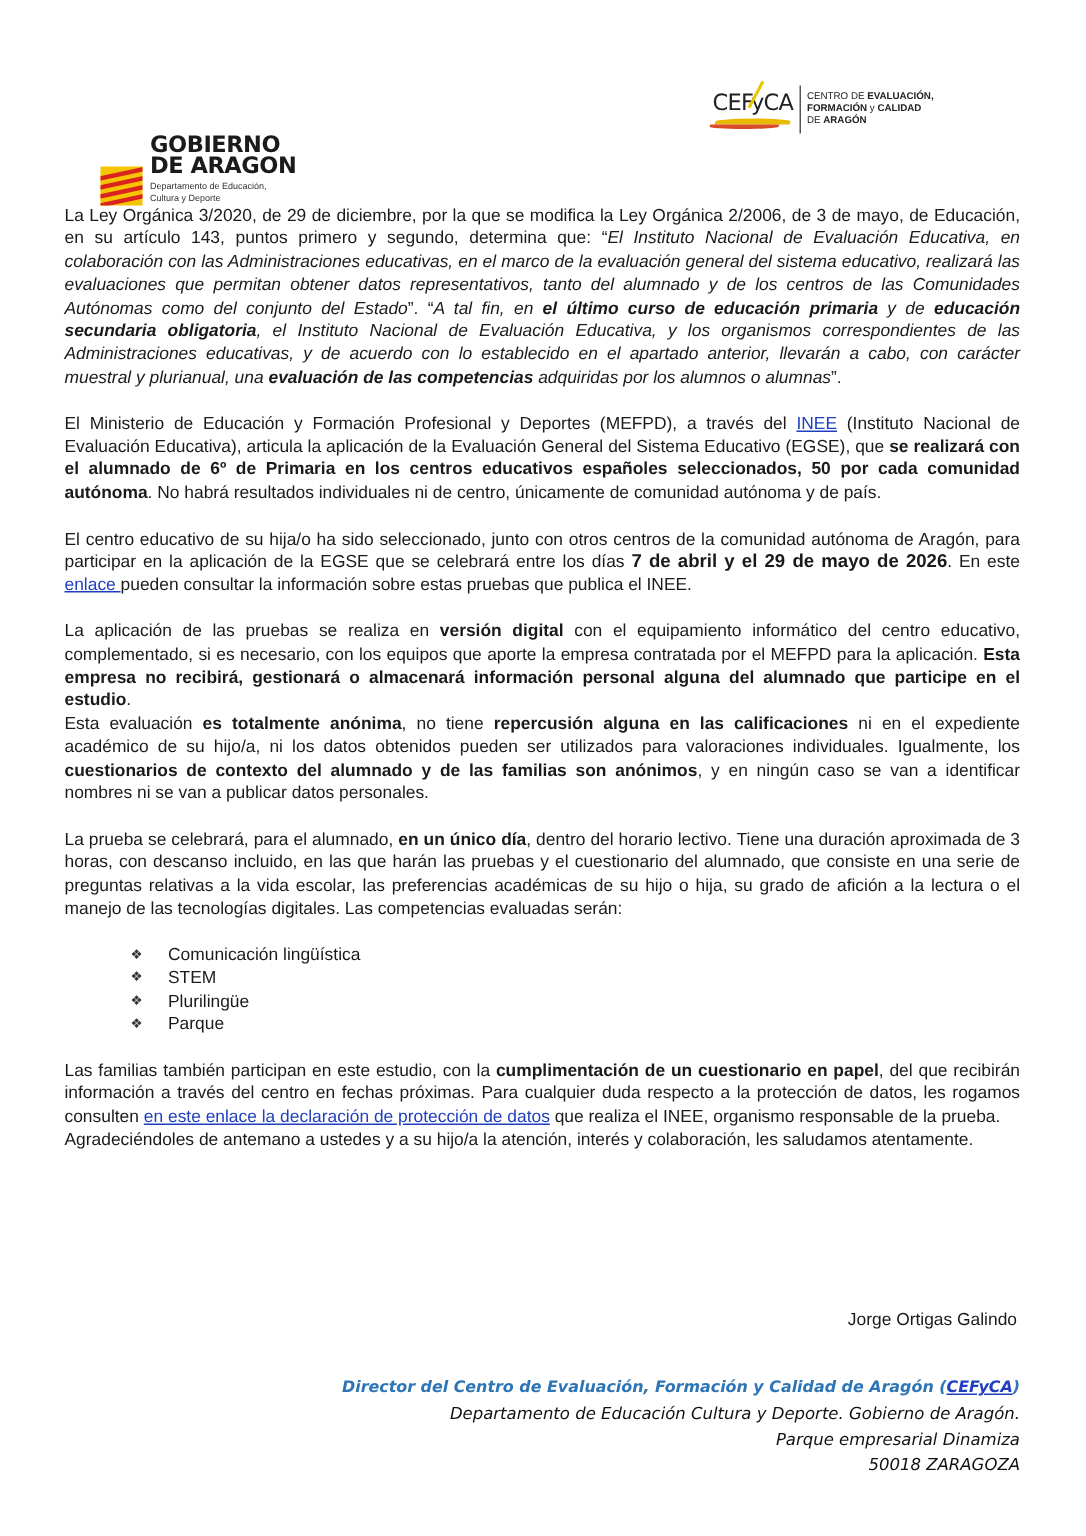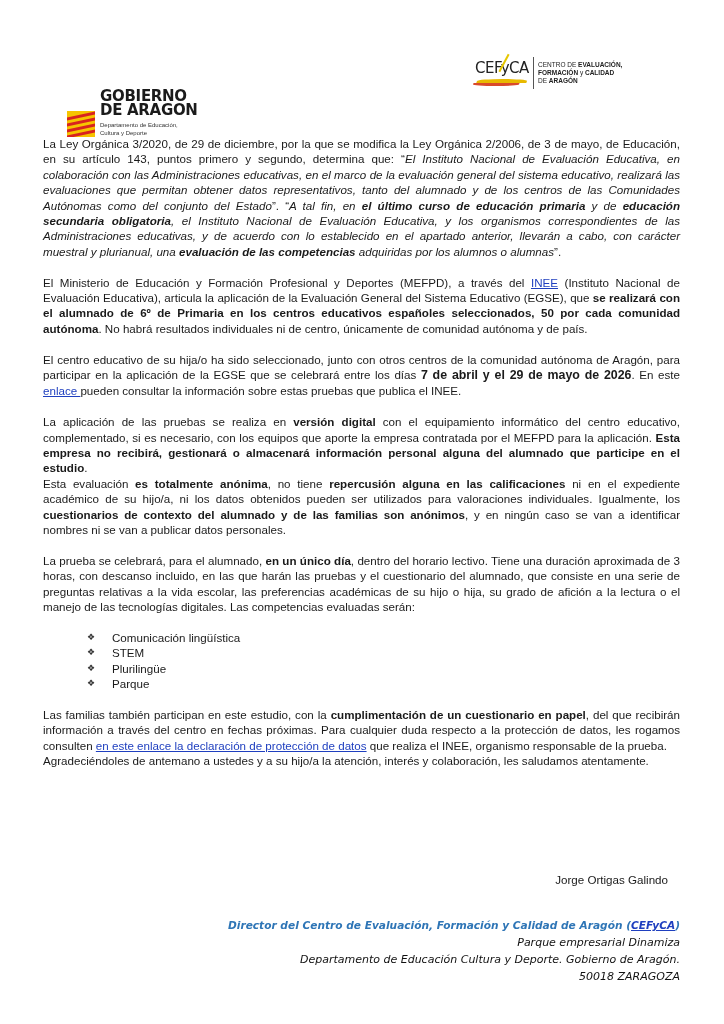--- a/index.html
+++ b/index.html
@@ -28,21 +28,21 @@
   .body { position: absolute; left: 43px; top: 136px; width: 637px; font-size: 11.6px; line-height: 15.4px; text-align: justify; }
   .body p { margin: 0 0 15.4px 0; }
   .body p.tight { margin-bottom: 0; }
   .body a { color: #1f3fbf; text-decoration: underline; }
   .calibri-bold { font-family: "Liberation Sans", sans-serif; font-weight: bold; font-size: 12.4px; margin-top: 34px; }
   ul.competencias { list-style: none; margin: 0 0 15.4px 0; padding-left: 44px; }
   ul.competencias li { display: flex; align-items: center; }
   .diamond-bullet { width: 14px; font-size: 9px; margin-right: 11px; color: #333; }
 
   
-  .sig-name { position: absolute; right: 56px; top: 873px; font-size: 11.6px; margin-left: 32px; }
+  .sig-name { position: absolute; right: 46px; top: 873px; font-size: 11.6px; margin-left: 32px; }
   .sig-block { position: absolute; right: 44px; top: 898px; text-align: right; font-family: "DejaVu Sans", sans-serif; font-style: italic; font-size: 11px; line-height: 17px; color: #111; }
   .sig-title { color: #2e75b6; font-weight: bold; font-size: 10.6px; margin-top: 19px; }
   .sig-title a { color: #1f3fbf; text-decoration: underline; }
 </style>
 </head>
 <body>
 
 <div class="page">
 
   <div class="logo-gob">
@@ -111,18 +111,18 @@
     </ul>
 
     <p class="tight"><span>Las familias también participan en este estudio, con la </span><b>cumplimentación de un cuestionario en papel</b><span>, del que recibirán información a través del centro en fechas próximas. Para cualquier duda respecto a la protección de datos, les rogamos consulten </span><a href="#">en este enlace la declaración de protección de datos</a><span> que realiza el INEE, organismo responsable de la prueba.</span></p>
 
     <p>Agradeciéndoles de antemano a ustedes y a su hijo/a la atención, interés y colaboración, les saludamos atentamente.</p>
   </div>
 
   <div class="sig-name">Jorge Ortigas Galindo</div>
   <div class="sig-block">
     <div class="sig-title"><span>Director del Centro de Evaluación, Formación y Calidad de Aragón (</span><a href="#">CEFyCA</a><span>)</span></div>
+    <div>Departamento de Educación Cultura y Deporte. Gobierno de Aragón.</div>
     <div>Parque empresarial Dinamiza</div>
-    <div>Departamento de Educación Cultura y Deporte. Gobierno de Aragón.</div>
     <div>50018 ZARAGOZA</div>
   </div>
 
 </div>
 
 </body></html>

